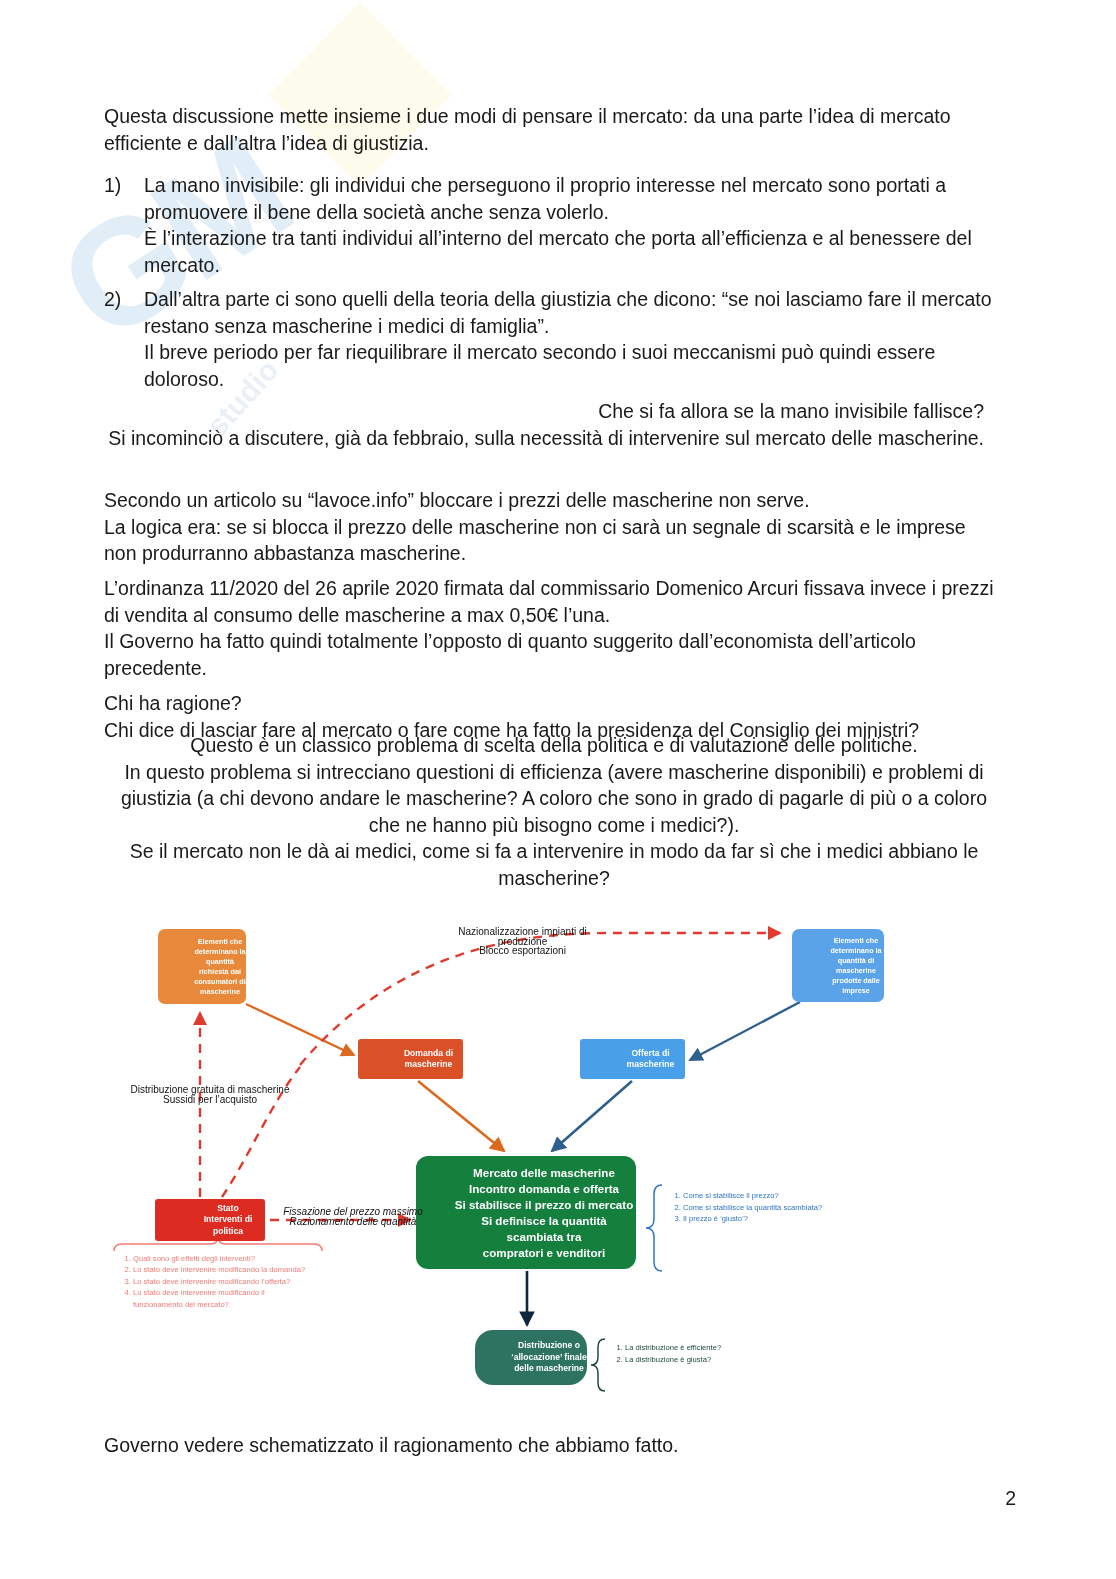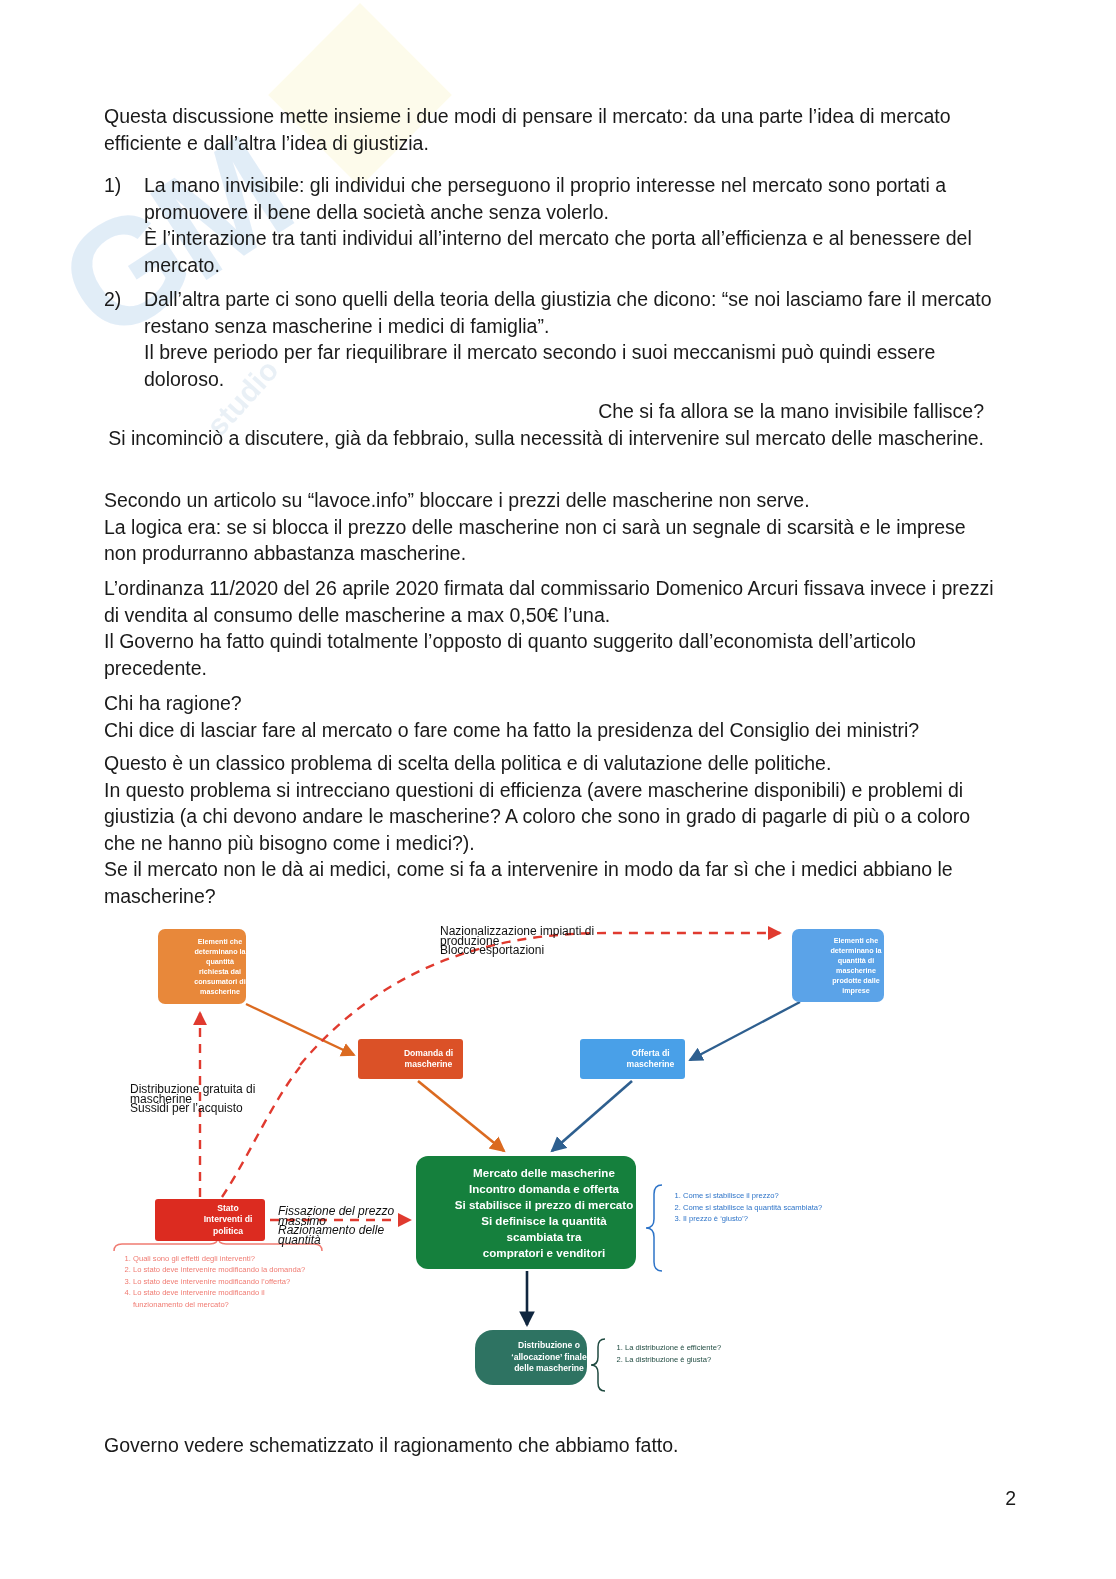--- a/index.html
+++ b/index.html
@@ -176,22 +176,23 @@
     left: 375px; top: 425px;
     width: 112px; height: 55px;
     background: #2E7362;
     border-radius: 18px;
     font-size: 8.6px;
     line-height: 11.5px;
   }
 
   .edge-label {
     position: absolute;
-    font-size: 12px;
+    font-size: 10px;
     line-height: 9.6px;
+    text-align: center;
     z-index: 3;
     font-family: "Liberation Sans", sans-serif;
   }
   .el-nazionalizz {
     left: 340px; top: 22px;
     width: 165px;
     color: #111111;
   }
   .el-distribuzione {
     left: 30px; top: 180px;
@@ -277,21 +278,21 @@
 
     <div class="para" style="left:104px; top:487px; width:890px; white-space:pre-line;">Secondo un articolo su “lavoce.info” bloccare i prezzi delle mascherine non serve.
 La logica era: se si blocca il prezzo delle mascherine non ci sarà un segnale di scarsità e le imprese non produrranno abbastanza mascherine.</div>
 
     <div class="para" style="left:104px; top:575px; width:900px; white-space:pre-line;">L’ordinanza 11/2020 del 26 aprile 2020 firmata dal commissario Domenico Arcuri fissava invece i prezzi di vendita al consumo delle mascherine a max 0,50€ l’una.
 Il Governo ha fatto quindi totalmente l’opposto di quanto suggerito dall’economista dell’articolo precedente.</div>
 
     <div class="para" style="left:104px; top:690px; width:900px; white-space:pre-line;">Chi ha ragione?
 Chi dice di lasciar fare al mercato o fare come ha fatto la presidenza del Consiglio dei ministri?</div>
 
-    <div class="para" style="left:104px; top:750px; width:900px; white-space:pre-line;">Questo è un classico problema di scelta della politica e di valutazione delle politiche.
+    <div class="para" style="left:104px; top:732px; width:900px; white-space:pre-line;text-align:center;">Questo è un classico problema di scelta della politica e di valutazione delle politiche.
 In questo problema si intrecciano questioni di efficienza (avere mascherine disponibili) e problemi di giustizia (a chi devono andare le mascherine? A coloro che sono in grado di pagarle di più o a coloro che ne hanno più bisogno come i medici?).
 Se il mercato non le dà ai medici, come si fa a intervenire in modo da far sì che i medici abbiano le mascherine?</div>
 
     <div class="para" style="left:104px; top:1432px; width:880px;">Governo vedere schematizzato il ragionamento che abbiamo fatto.</div>
   </div>
 
   <div class="pagenum">2</div>
 
   <div id="diagram">
 

